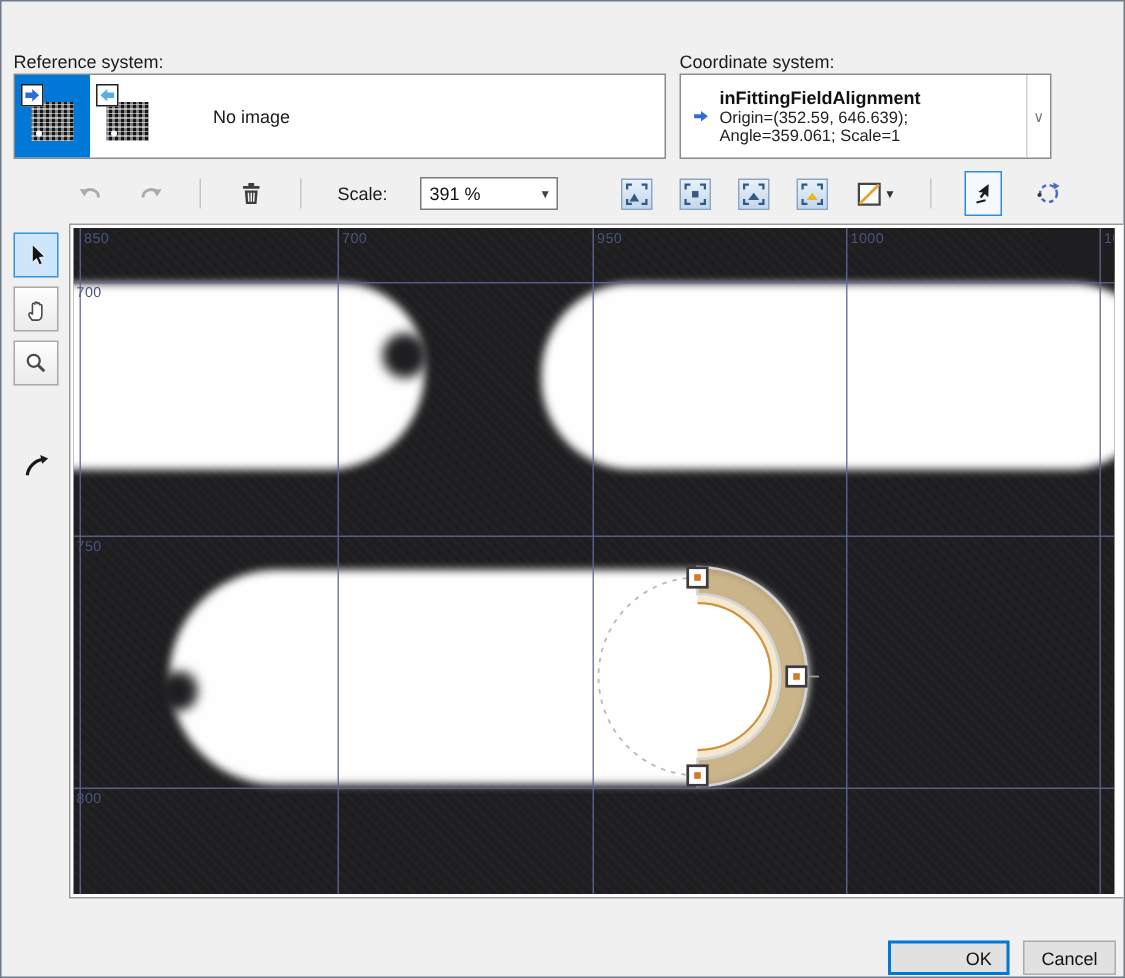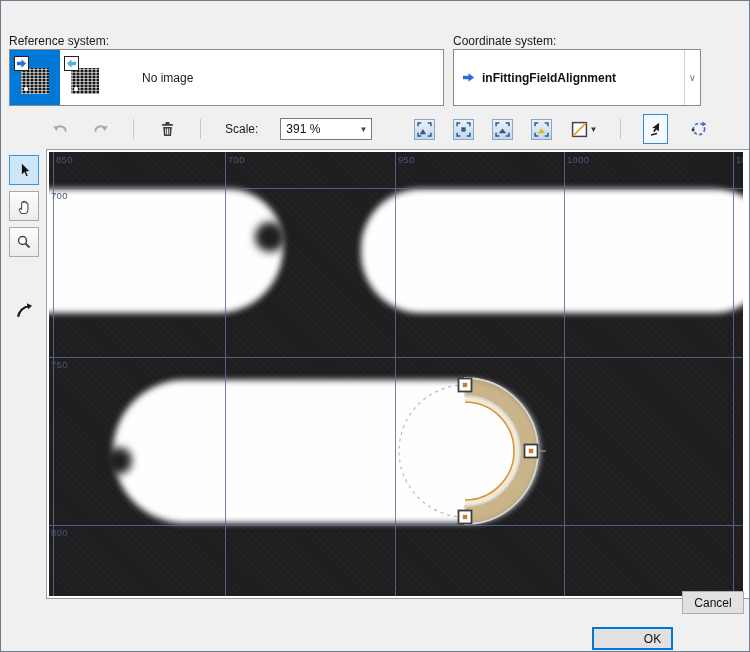--- a/index.html
+++ b/index.html
@@ -106,20 +106,21 @@
   </div>
 
   <div class="sec-label" style="left:452px; top:33px;">Coordinate system:</div>
   <div class="coord-box">
     <div class="coord-main">
       <svg width="13" height="13" viewBox="0 0 14 14">
           <polygon points="1,5.2 7,5.2 7,2.5 13,7 7,11.5 7,8.8 1,8.8" fill="#2e6bd4"></polygon>
         </svg>
       <div class="coord-text">
         <div class="name">inFittingFieldAlignment</div>
+        <div class="details">Origin=(352.59, 646.639); Angle=359.061; Scale=1</div>
       </div>
     </div>
     <div class="coord-drop">
       <span>∨</span>
     </div>
   </div>
 
   <div class="toolbar">
     <button class="tb-btn">
       <svg width="17" height="15" viewBox="0 0 17 15">
@@ -266,15 +267,15 @@
             <rect x="475.5" y="292.5" width="13" height="13" fill="#fff" stroke="#3c3c3c" stroke-width="1.8"></rect>
             <rect x="479.8" y="296.8" width="4.4" height="4.4" fill="#d07b28"></rect>
             <rect x="409.5" y="358.5" width="13" height="13" fill="#fff" stroke="#3c3c3c" stroke-width="1.8"></rect>
             <rect x="413.8" y="362.8" width="4.4" height="4.4" fill="#d07b28"></rect>
           </g>
       </svg>
     </div>
   </div>
 
   <button class="btn default" style="left:591px; top:626px; width:81px;">OK</button>
-  <button class="btn" style="left:681px; top:590px; width:62px;">Cancel</button>
+  <button class="btn" style="left:681px; top:626px; width:62px;">Cancel</button>
 
 </div>
 
 </body></html>

